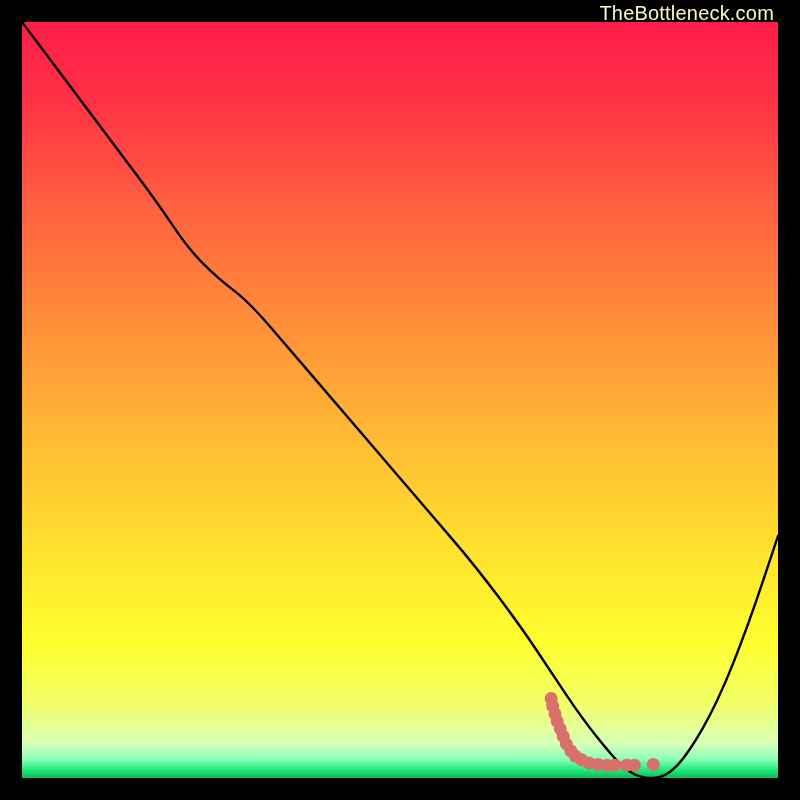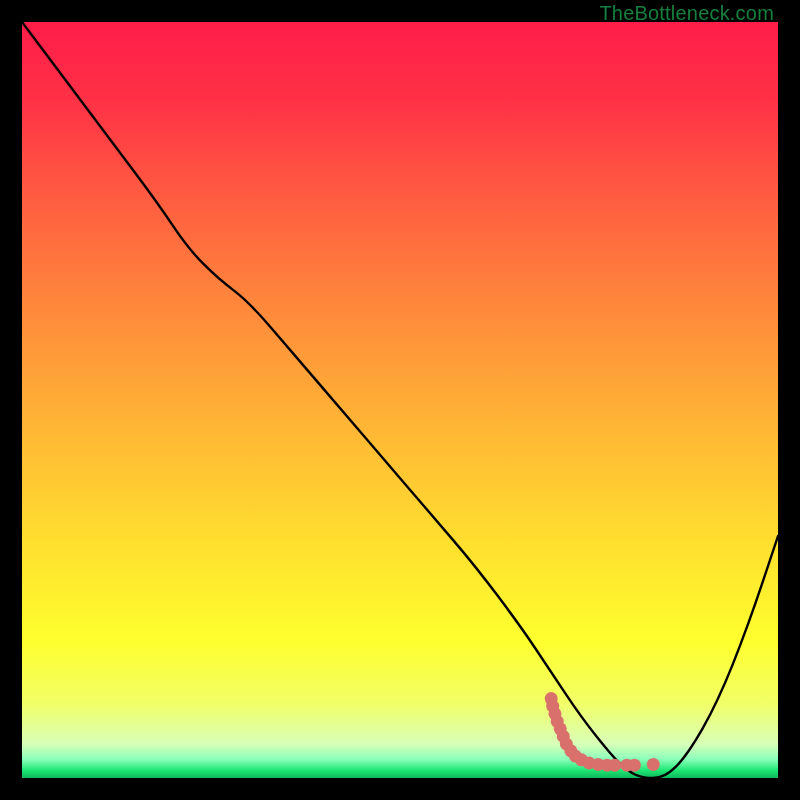--- a/index.html
+++ b/index.html
@@ -23,21 +23,21 @@
     position: absolute;
     left: 0;
     top: 0;
     width: 756px;
     height: 756px;
   }
   .watermark {
     position: absolute;
     top: 2px;
     right: 26px;
-    color: #15803d;
+    color: #fef9c3;
     font-size: 20px;
     font-weight: 500;
     letter-spacing: 0.2px;
   }
 </style>
 </head>
 <body>
 
 <div class="watermark">TheBottleneck.com</div>
 

